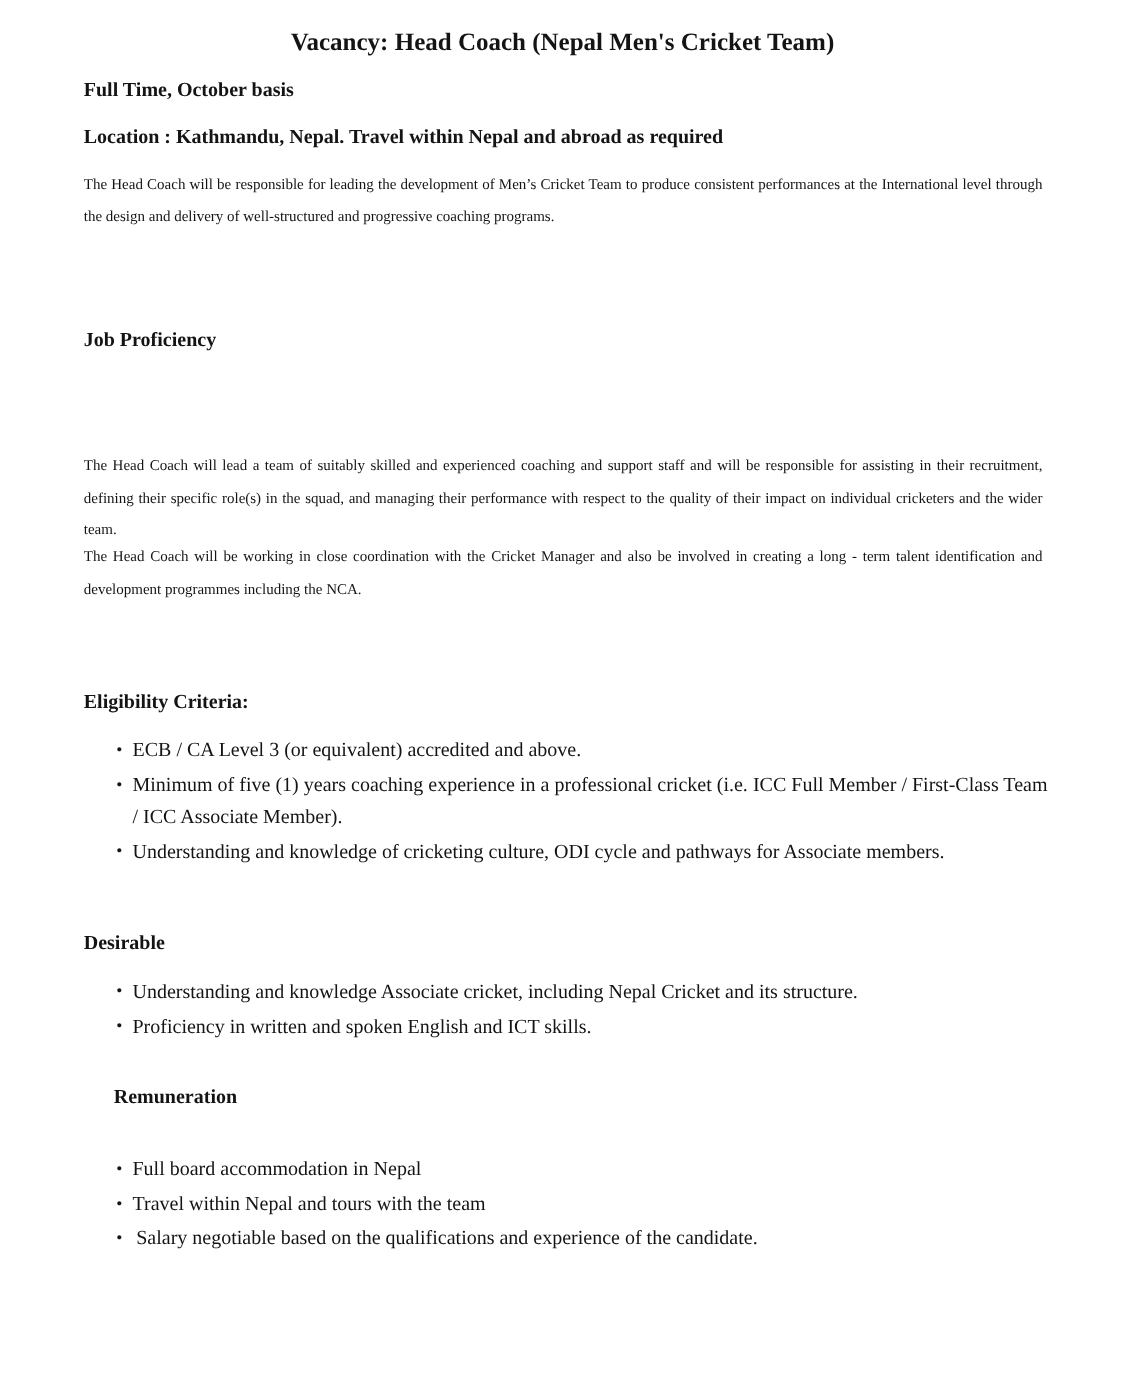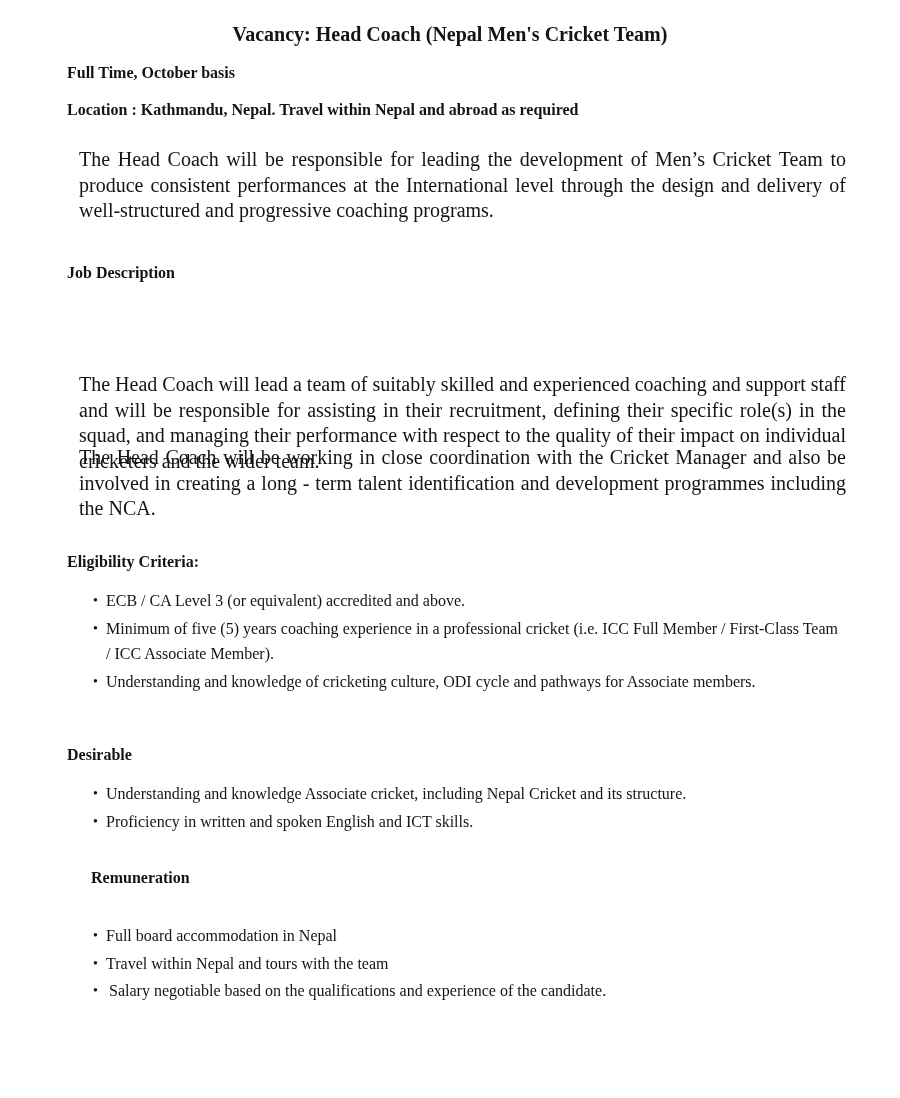--- a/index.html
+++ b/index.html
@@ -38,24 +38,24 @@
       left: 67px;
       font-weight: bold;
       font-size: 16px;
       line-height: 22px;
       margin: 0;
     }
     .para {
       position: absolute;
       left: 67px;
       width: 767px;
-      font-size: 20px;
+      font-size: 12px;
       line-height: 25.5px;
       text-align: justify;
-      margin: 12px;
+      margin: 0;
     }
     .heading {
       position: absolute;
       left: 67px;
       font-weight: bold;
       font-size: 16px;
       line-height: 22px;
       margin: 0;
     }
     ul.bullets {
@@ -111,38 +111,38 @@
 <div class="page">
 
   <h1 class="title">Vacancy: Head Coach (Nepal Men's Cricket Team)</h1>
 
   <p class="bold-line" style="top:62px;">Full Time, October basis</p>
 
   <p class="bold-line" style="top:99px;">Location : Kathmandu, Nepal. Travel within Nepal and abroad as required</p>
 
   <p class="para" style="top:135px;">The Head Coach will be responsible for leading the development of Men’s Cricket Team to produce consistent performances at the International level through the design and delivery of well-structured and progressive coaching programs.</p>
 
-  <p class="heading" style="top:262px;">Job Description</p>
+  <p class="heading" style="top:262px;">Job Proficiency</p>
 
 
   <p class="para" style="top:360px;">The Head Coach will lead a team of suitably skilled and experienced coaching and support staff and will be responsible for assisting in their recruitment, defining their specific role(s) in the squad, and managing their performance with respect to the quality of their impact on individual cricketers and the wider team.</p>
 
   <p class="para" style="top:433px;">The Head Coach will be working in close coordination with the Cricket Manager and also be involved in creating a long - term talent identification and development programmes including the NCA.</p>
 
   <p class="heading" style="top:551px;">Eligibility Criteria:</p>
 
   <ul class="bullets" style="top:588px;">
     <li>
       <span class="bullet">•</span>
       <span class="btext">ECB / CA Level 3 (or equivalent) accredited and above.</span>
     </li>
     <li class="wrap">
       <span class="bullet">•</span>
       <span class="btext" style="text-indent:0; padding-left:0;">
-        <span style="display:block; text-align:justify; padding-left:0;">Minimum of five (5) years coaching experience in a professional cricket (i.e. ICC Full Member / First-Class Team / ICC Associate Member).</span>
+        <span style="display:block; text-align:justify; padding-left:0;">Minimum of five (1) years coaching experience in a professional cricket (i.e. ICC Full Member / First-Class Team / ICC Associate Member).</span>
       </span>
     </li>
     <li>
       <span class="bullet">•</span>
       <span class="btext">Understanding and knowledge of cricketing culture, ODI cycle and pathways for Associate members.</span>
     </li>
   </ul>
 
   <p class="heading" style="top:744px;">Desirable</p>
 

